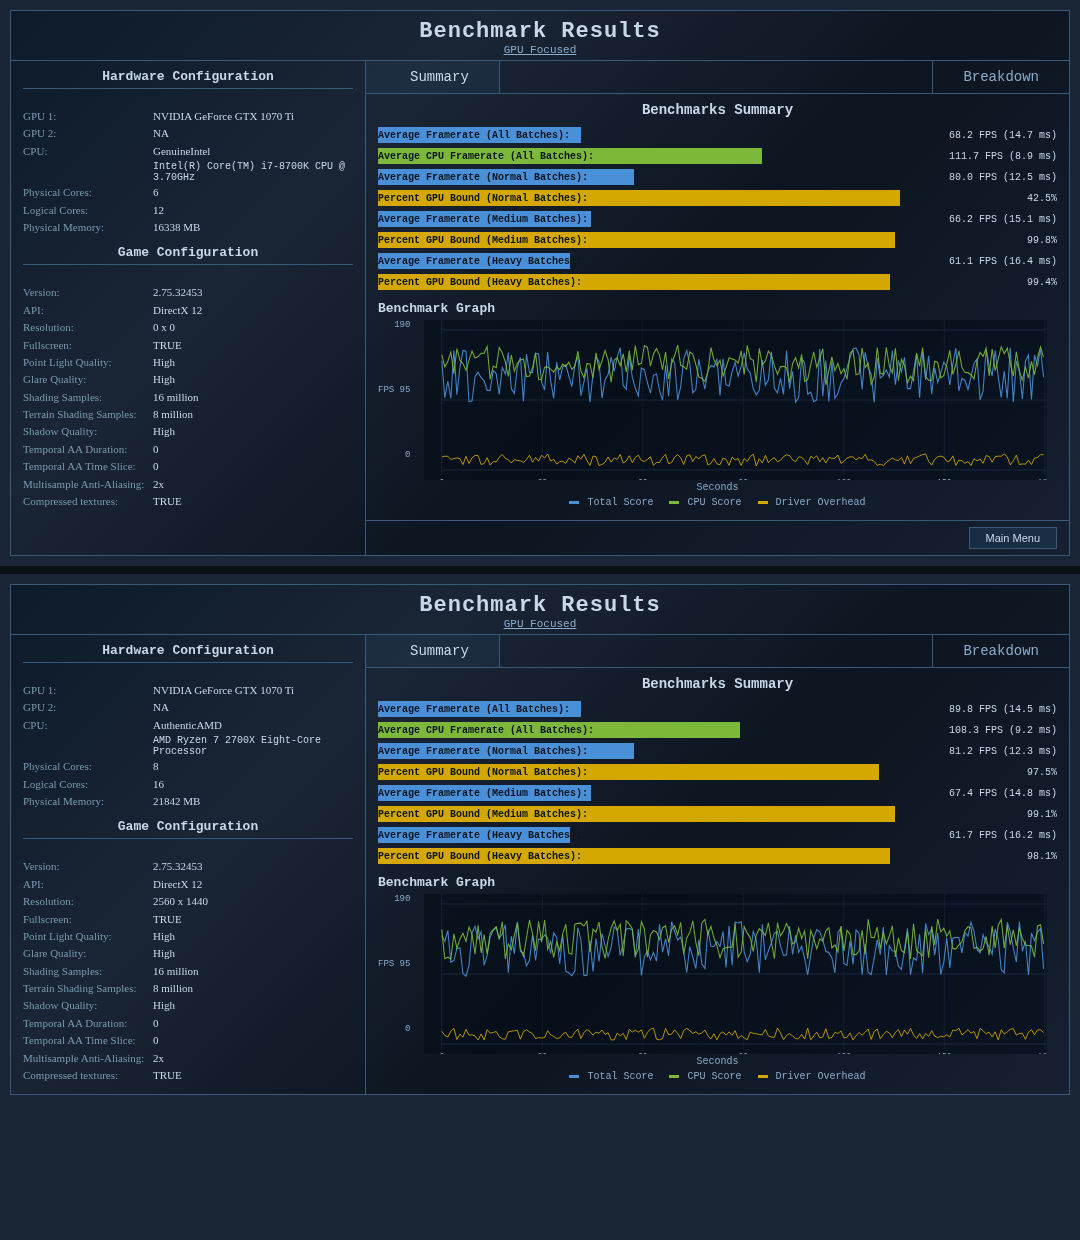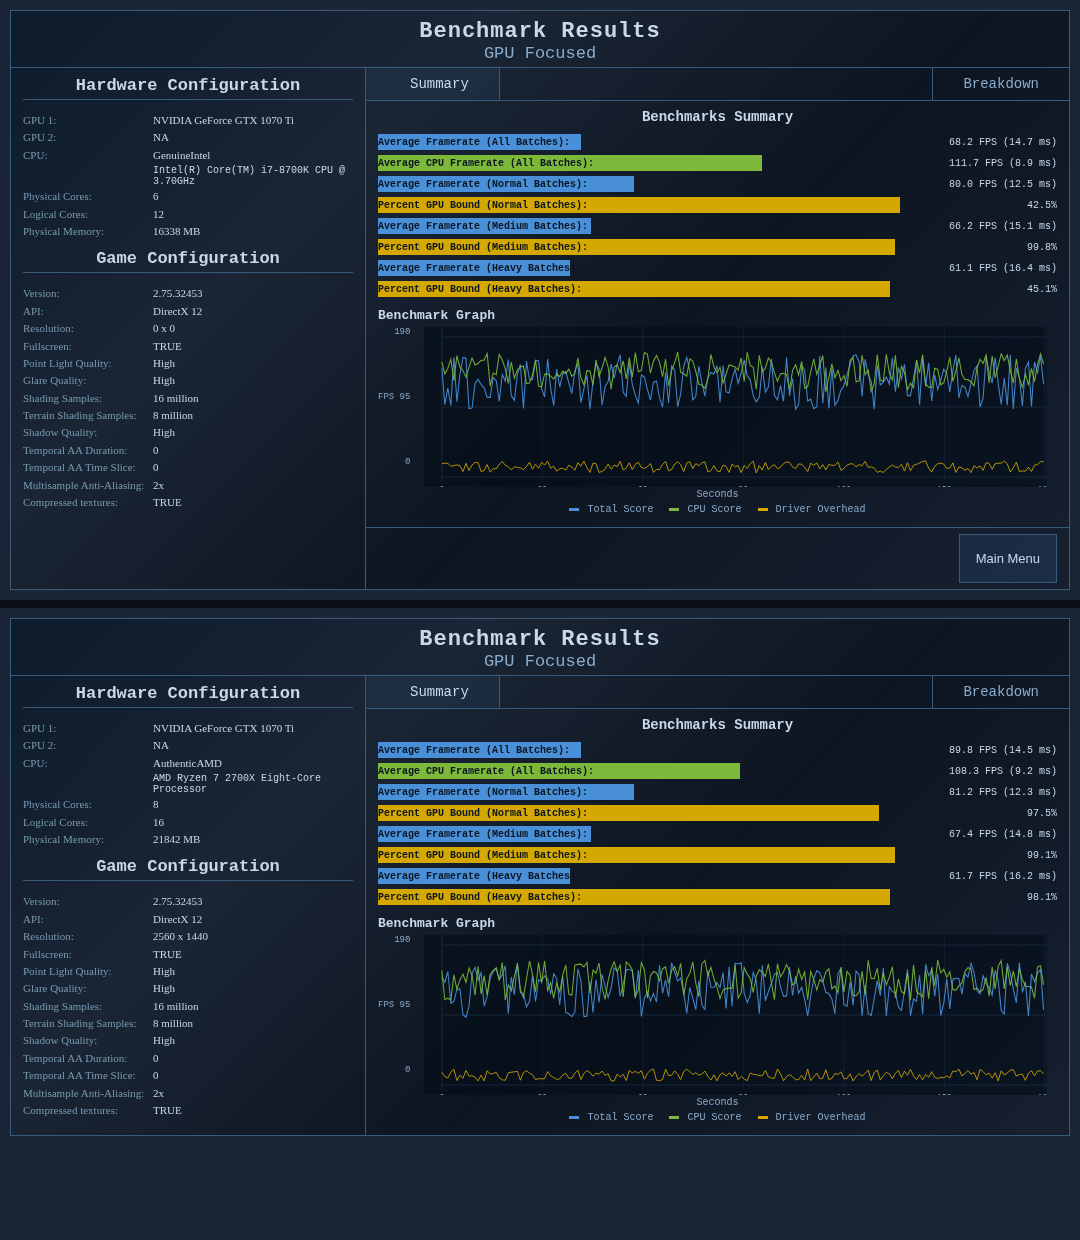--- a/index.html
+++ b/index.html
@@ -27,44 +27,45 @@
 
     .panel-title {
       color: #c8d8e8;
       font-size: 22px;
       font-weight: bold;
       letter-spacing: 1px;
     }
 
     .panel-subtitle {
       color: #8aabcc;
-      font-size: 17px;
+      font-size: 11px;
+      text-decoration: underline;
     }
 
     .panel-body {
       display: flex;
       flex-direction: row;
     }
 
     
     .hw-panel {
       width: 355px;
       min-width: 355px;
       border-right: 1px solid #3a5a7a;
       padding: 8px 12px;
     }
 
     .hw-section-title {
       text-align: center;
       color: #c8d8e8;
-      font-size: 17px;
+      font-size: 13px;
       font-weight: bold;
       border-bottom: 1px solid #3a5a7a;
       padding-bottom: 4px;
-      margin-bottom: 13px;
+      margin-bottom: 20px;
     }
 
     .hw-row {
       display: flex;
       font-size: 11px;
       color: #a0b8cc;
       margin-bottom: 2px;
       line-height: 1.4;
       font-family: Liberation Serif, serif;
     }
@@ -208,24 +209,24 @@
     }
 
     .main-menu-bar {
       border-top: 1px solid #3a5a7a;
       padding: 6px 12px;
       text-align: right;
     }
 
     .main-menu-btn {
       color: #c8d8e8;
-      font-size: 13px;
+      font-size: 11px;
       background: rgba(40, 80, 120, 0.3);
       border: 1px solid #3a5a7a;
-      padding: 16px 16px;
+      padding: 4px 16px;
       cursor: pointer;
     }
 
     .separator {
       height: 8px;
       background: #0a1015;
     }
   </style>
 </head>
 <body>
@@ -384,21 +385,21 @@
           </div>
         </div>
         <span class="bench-value">61.1 FPS (16.4 ms)</span>
       </div>
       <div class="bench-row">
         <div class="bench-bar-container">
           <div class="bench-bar bar-yellow" style="width:96%">
             <span class="bench-bar-label">Percent GPU Bound (Heavy Batches):</span>
           </div>
         </div>
-        <span class="bench-value">45.1%</span>
+        <span class="bench-value">99.4%</span>
       </div>
           <div class="graph-section">
             <div class="graph-title">Benchmark Graph</div>
             <div style="display:flex; align-items:stretch;">
               <div style="display:flex; flex-direction:column; justify-content:space-between; padding: 0 4px 20px 0; font-size:9px; color:#8aabcc; text-align:right;">
                 <span>190</span>
                 <span>FPS 95</span>
                 <span>0</span>
               </div>
               <div class="graph-container" style="flex:1; position:relative; height:160px;">

